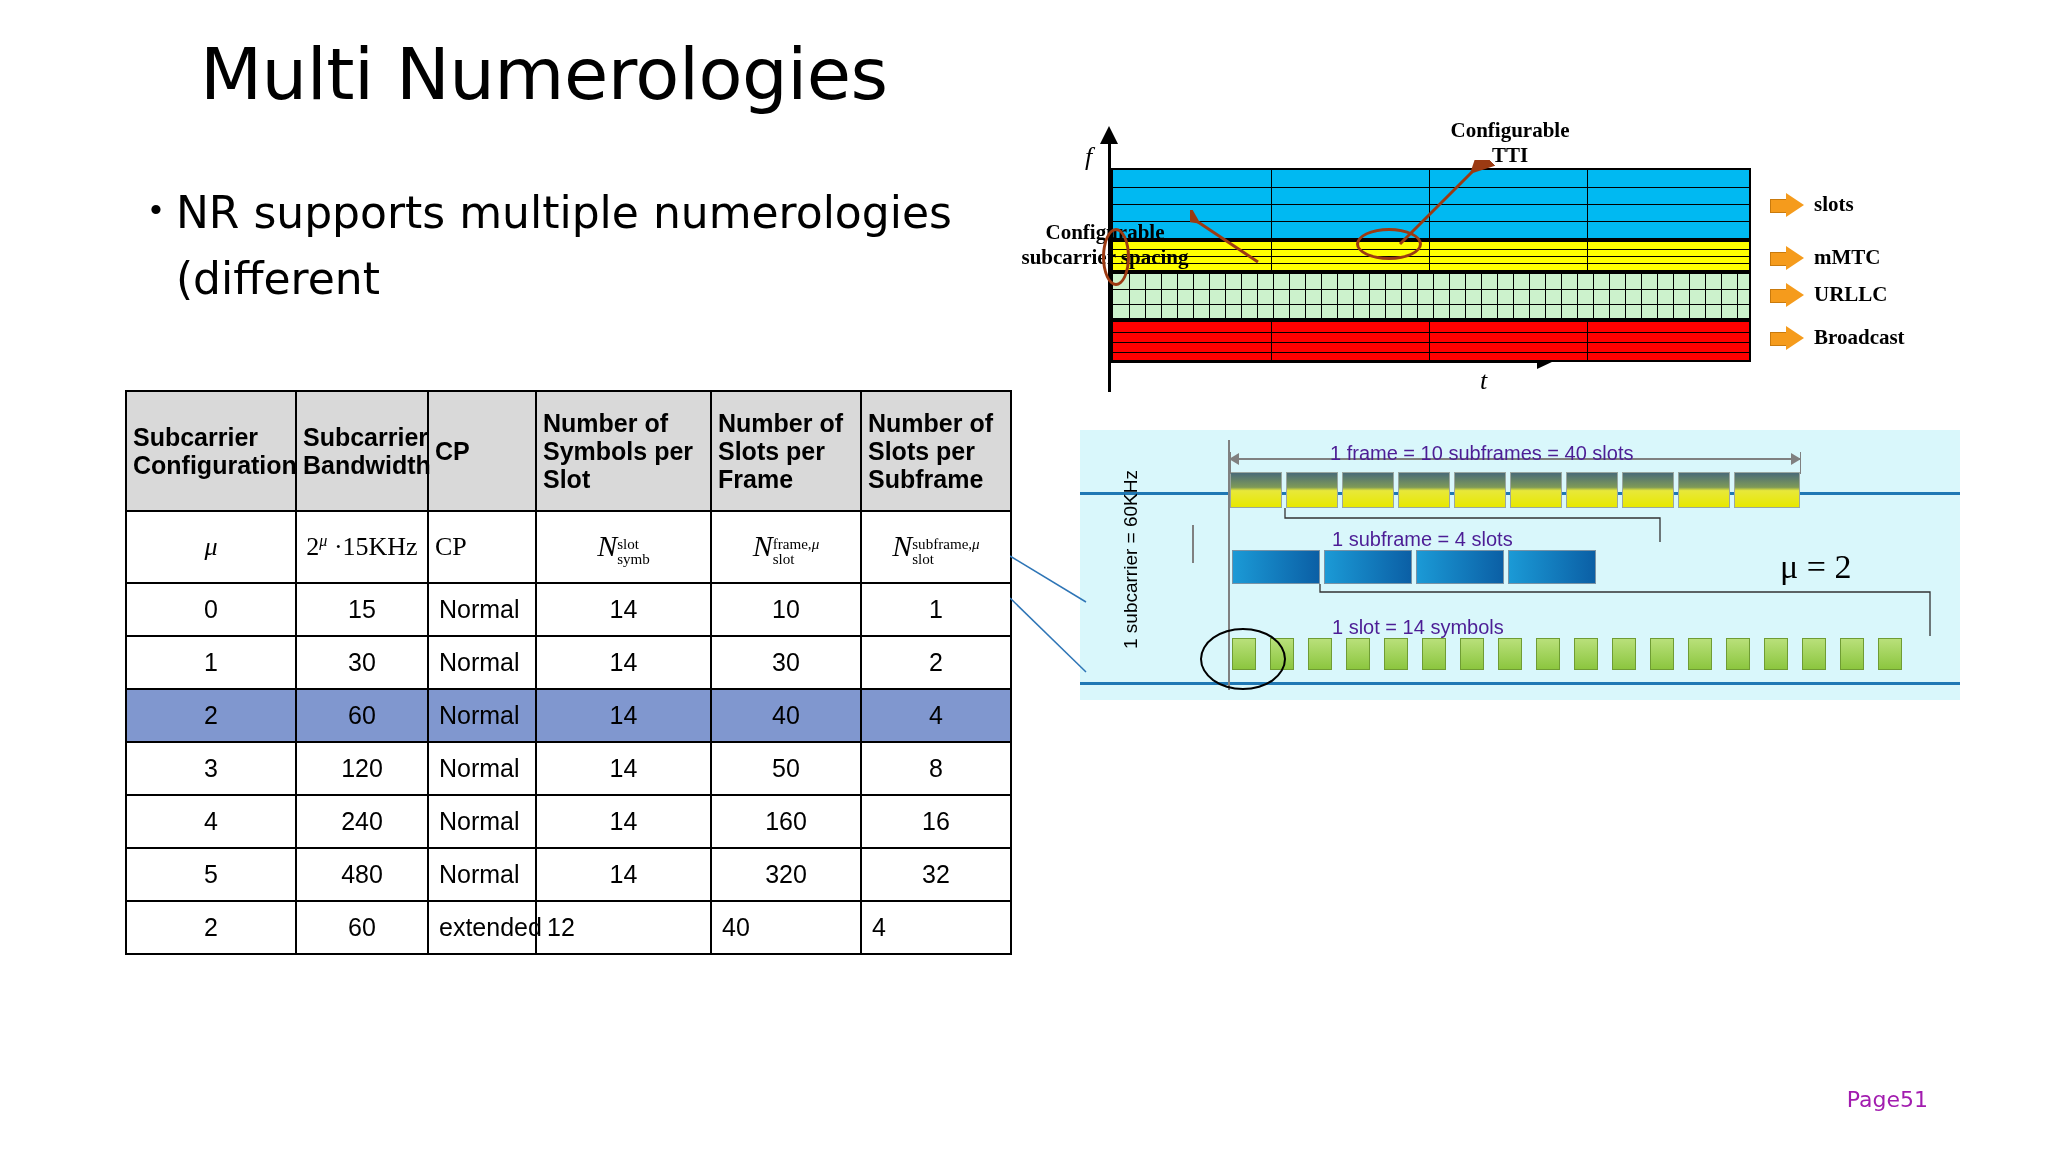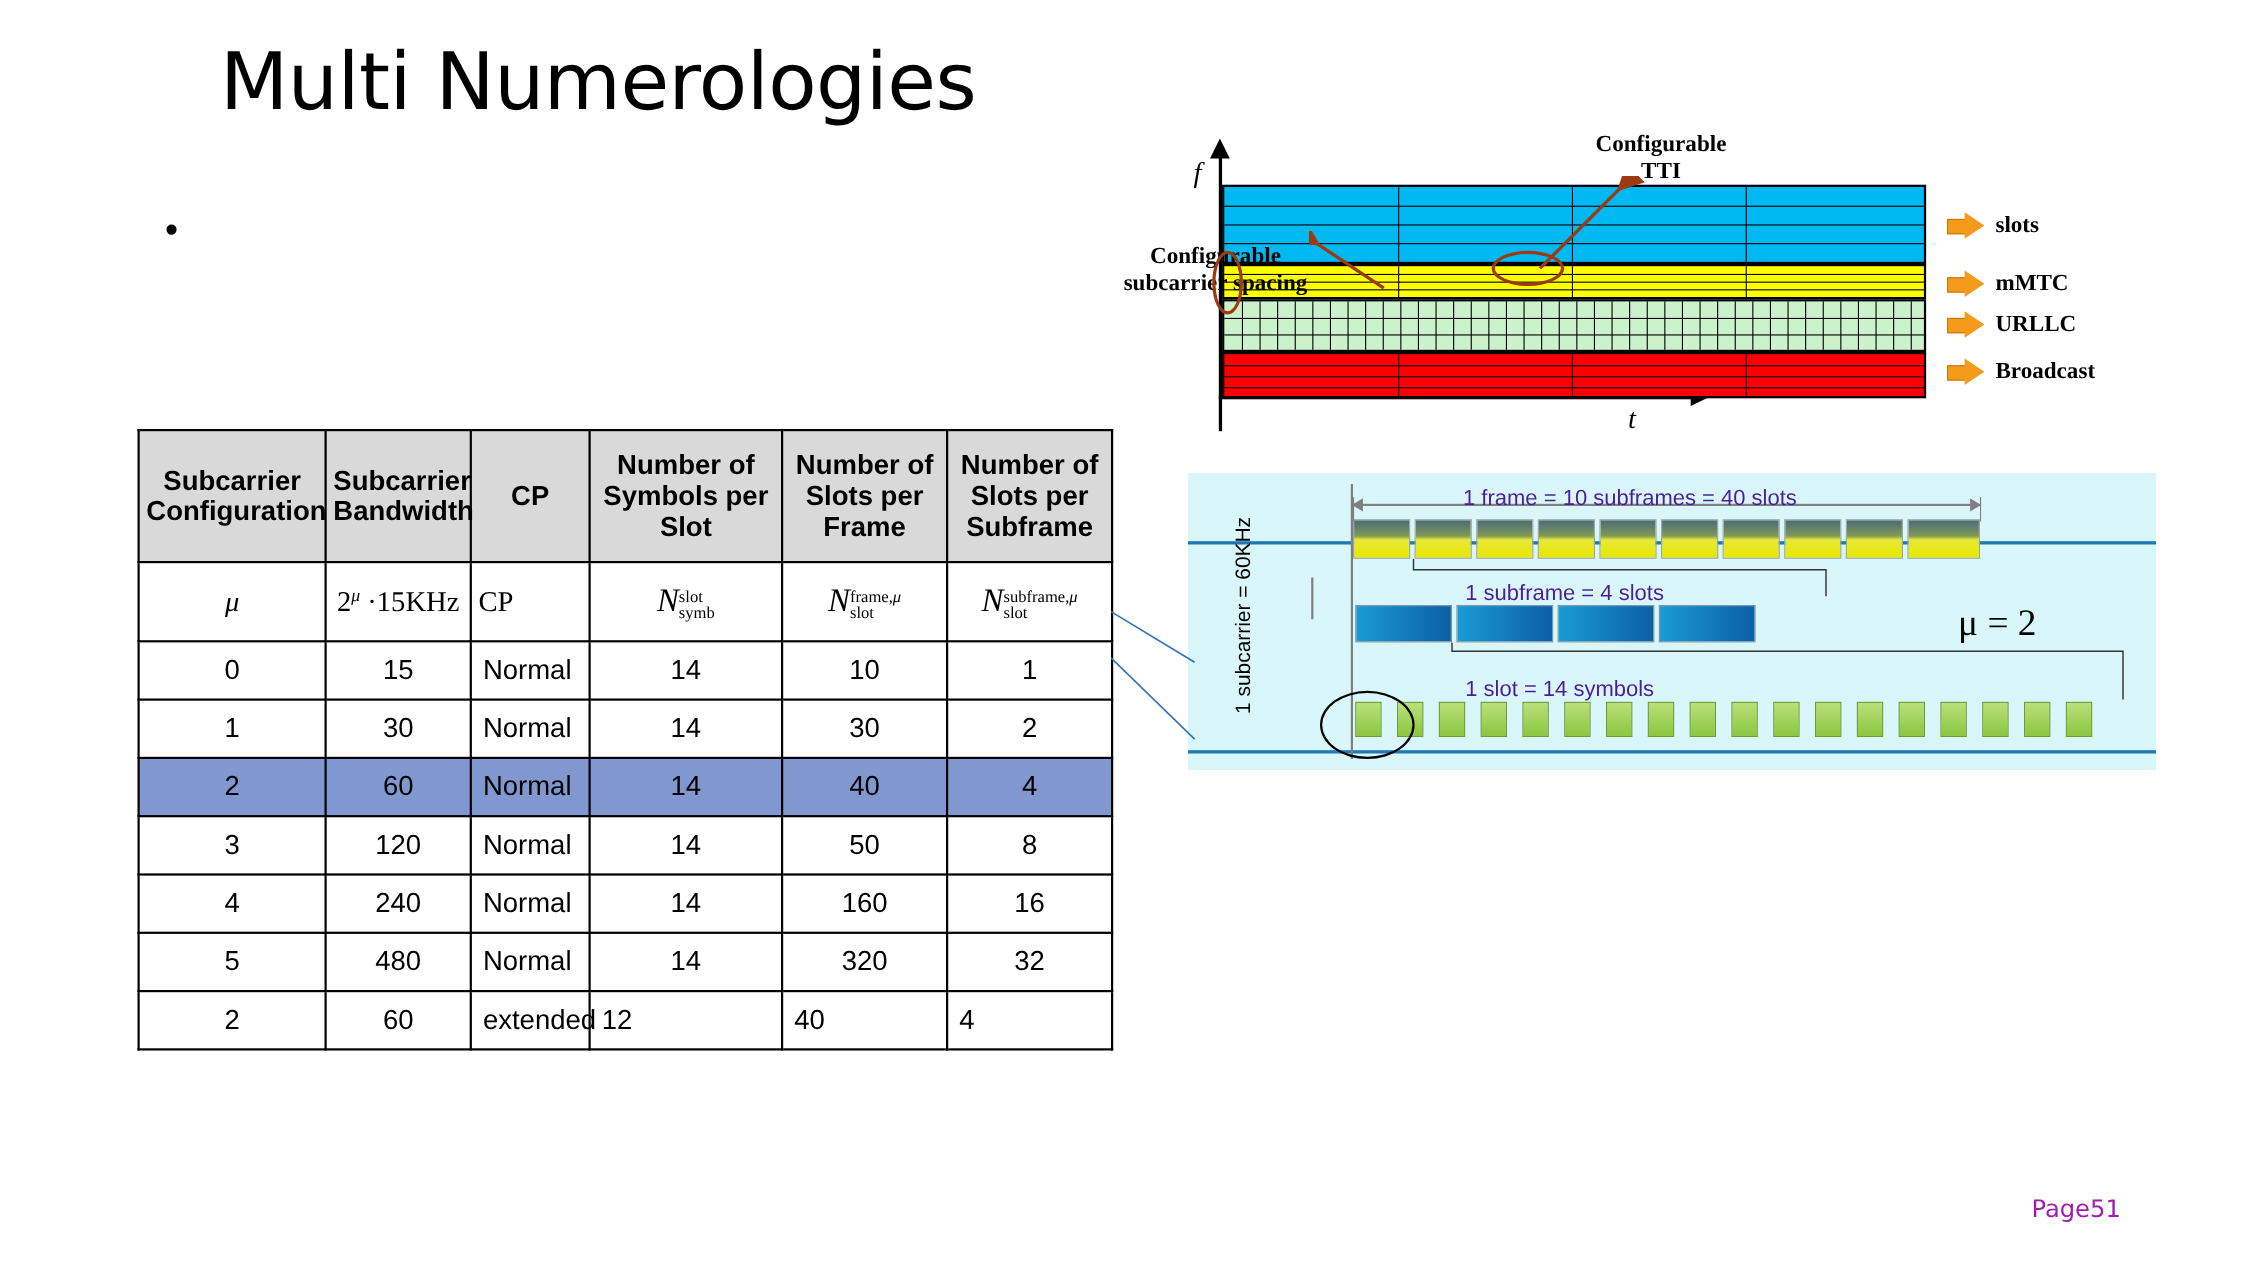--- a/index.html
+++ b/index.html
@@ -38,21 +38,21 @@
   .num-table td, .num-table th{
     border:2px solid #000000;
     padding:4px 6px;
     font-size:25px;
     color:#000;
     font-family:"Liberation Sans", sans-serif;
   }
   .num-table thead th{
     background:#d9d9d9;
     font-weight:bold;
-    text-align:center;
+    text-align:left;
     height:110px;
     vertical-align:middle;
     line-height:1.12;
   }
   .num-table tbody td{
     text-align:center;
     height:43px;
     vertical-align:middle;
   }
   .num-table tbody tr.notation td{
@@ -223,20 +223,21 @@
 </style>
 </head>
 <body>
 
 <div class="slide-title">Multi Numerologies</div>
 
 <div class="bullet-block">
   <div class="bullet-row">
     <span class="bullet-dot">•</span>
     <div>
+      <div class="bullet-text">NR supports multiple numerologies (different</div>
     </div>
   </div>
 </div>
 
 <table class="num-table">
   <colgroup>
     <col class="c0">
       <col class="c1">
       <col class="c2">
       <col class="c3">

